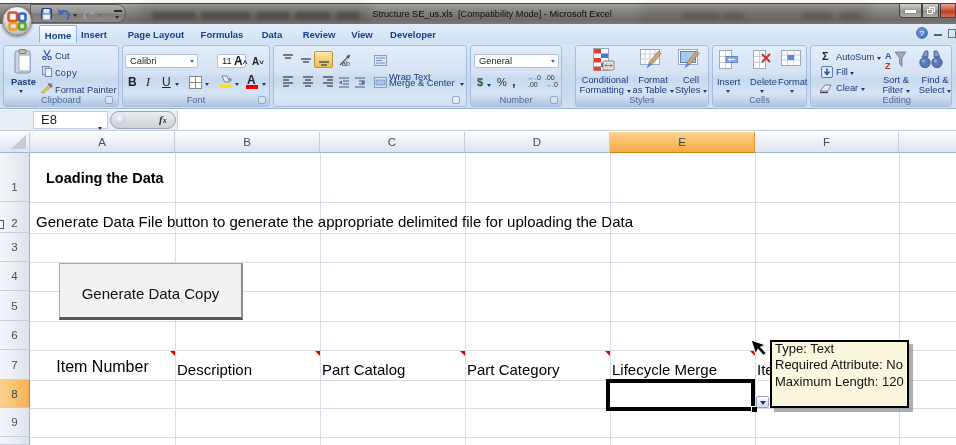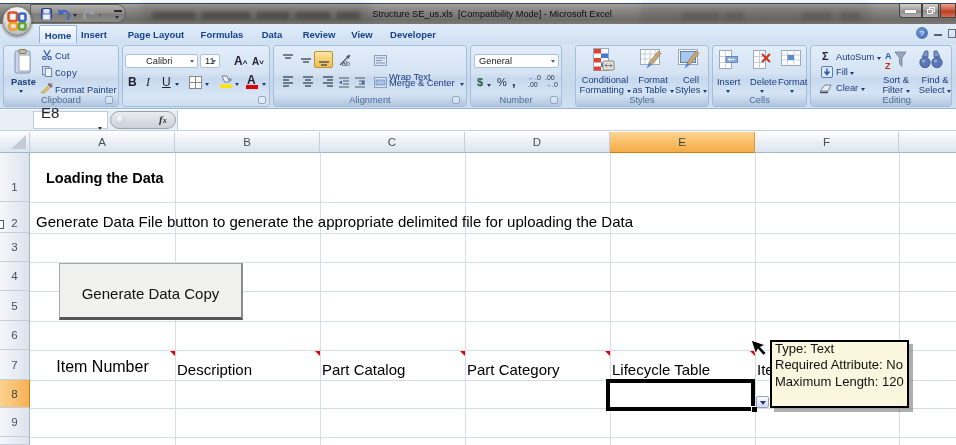--- a/index.html
+++ b/index.html
@@ -142,23 +142,24 @@
   </svg>
   <div class="rtext" style="left:51px;top:22px;font-family:Liberation Mono, monospace;">Copy</div>
   <svg class="ab" style="left:36px;top:37px" width="13" height="11" viewBox="0 0 13 11">
     <path d="M1 10 L5 6 L9 2 L11.5 0 L13 1.5 L8 6.5 L5 9.5 Z" fill="#e8c84a" stroke="#8a7a30" stroke-width=".5"></path>
     <path d="M8.5 0.5 L12 4" stroke="#6a5ac0" stroke-width="2"></path>
   </svg>
   <div class="rtext" style="left:51px;top:39px;">Format Painter</div>
 </div>
 
 <div class="group" style="left:122px;width:148px;">
+  <div class="glabel">Font</div>
     <div class="launch"></div>
-  <div class="combo" style="left:2px;top:8px;width:73px;height:14px;line-height:12px;padding-left:20px">Calibri<span class="arr"></span></div>
-  <div class="combo" style="left:77px;top:8px;width:20px;height:14px;line-height:12px;padding-left:4px">11<span class="arr"></span></div>
+  <div class="combo" style="left:2px;top:8px;width:73px;height:14px;line-height:12px;padding-left:4px">Calibri<span class="arr"></span></div>
+  <div class="combo" style="left:94px;top:8px;width:29px;height:14px;line-height:12px;padding-left:4px">11<span class="arr"></span></div>
   <div class="rtext" style="left:111px;top:8px;font-size:12px;font-weight:bold;color:#223;">A<span style="font-size:8px">˄</span></div>
   <div class="rtext" style="left:129px;top:10px;font-size:10px;font-weight:bold;color:#223;">A<span style="font-size:8px">˅</span></div>
   <div class="rtext" style="left:5px;top:29px;font-weight:bold;font-size:12px;color:#223">B</div>
   <div class="rtext" style="left:23px;top:29px;font-style:italic;font-size:12px;color:#223;font-family:'Liberation Serif',serif">I</div>
   <div class="rtext" style="left:39px;top:29px;font-size:12px;color:#223;text-decoration:underline">U</div>
   <div class="ab" style="left:52px;top:35px;line-height:0;height:4px"><span class="dnb"></span></div>
   <svg class="ab" style="left:66px;top:30px" width="13" height="13" viewBox="0 0 13 13">
     <rect x="0.5" y="0.5" width="12" height="12" fill="#fff" stroke="#888"></rect>
     <path d="M6.5 0 V13 M0 6.5 H13" stroke="#888"></path>
   </svg>
@@ -168,21 +169,20 @@
     <path d="M10 4 C12 3 12.5 4.5 11.5 6" fill="none" stroke="#3a62b0" stroke-width="1"></path>
     <rect x="1" y="9.5" width="12" height="3.5" fill="#ffe400"></rect>
   </svg>
   <div class="ab" style="left:112px;top:35px;line-height:0;height:4px"><span class="dnb"></span></div>
   <div class="rtext" style="left:124px;top:27px;font-size:12px;font-weight:bold;color:#223">A</div>
   <div class="ab" style="left:123px;top:39px;width:12px;height:3.5px;background:#e40000"></div>
   <div class="ab" style="left:139px;top:35px;line-height:0;height:4px"><span class="dnb"></span></div>
 </div>
 
 <div class="group" style="left:273px;width:194px;">
-  <div class="glabel">Alignment</div>
     <div class="launch" style="right:6px"></div>
   <div class="ab" style="left:40px;top:5px;width:19px;height:17px;border:1px solid #c2922e;border-radius:2px;background:linear-gradient(#fde8a8,#f8cf72 50%,#f5bf4e)"></div>
   <svg class="ab" style="left:8px;top:8px" width="52" height="12" viewBox="0 0 52 12">
     <g stroke="#4a5a6a" stroke-width="1.4">
         <path d="M1 1 H11 M3 4 H9"></path>
         <path d="M19 5 H29 M21 8 H27"></path>
         <path d="M37 8 H47 M39 11 H45"></path>
       </g>
   </svg>
   <svg class="ab" style="left:64px;top:7px" width="16" height="14" viewBox="0 0 16 14">
@@ -310,21 +310,21 @@
     <circle cx="6" cy="13.5" r="5.2" fill="#5a78b8" stroke="#2a4888" stroke-width=".7"></circle>
     <circle cx="18" cy="13.5" r="5.2" fill="#5a78b8" stroke="#2a4888" stroke-width=".7"></circle>
     <circle cx="4.5" cy="12" r="1.8" fill="#8ea6d6"></circle>
       <circle cx="16.5" cy="12" r="1.8" fill="#8ea6d6"></circle>
   </svg>
   <div class="rtext2" style="left:104px;top:30px;width:40px;">Find &amp;<br>Select <span class="dnb"></span></div>
 </div>
 
 <div class="ab" id="fbar"></div>
 <div class="ab" style="left:33px;top:111px;width:75px;height:18px;background:#fff;border:1px solid #c3cedd"></div>
-<div class="ab" style="left:41px;top:104px;font-size:15px;color:#222">E8</div>
+<div class="ab" style="left:41px;top:112px;font-size:13px;color:#222">E8</div>
 <div class="ab" style="left:98px;top:119px"><span class="dn" style="border-top-color:#333"></span></div>
 <div class="ab" style="left:110px;top:111px;width:66px;height:18px;border-radius:9px;background:linear-gradient(#ebedf0,#ccd1d8);border:1px solid #9aa4b0"></div>
 <div class="ab" style="left:116px;top:115px;width:9px;height:9px;border-radius:50%;background:radial-gradient(circle at 40% 35%,#fff,#b4bcc8)"></div>
 <div class="ab" style="left:159px;top:113px;font-size:11px;font-style:italic;font-family:'Liberation Serif',serif;color:#333;font-weight:bold">f<span style="font-size:8px">x</span></div>
 <div class="ab" style="left:177px;top:110px;width:779px;height:20px;background:#fff;border-left:1px solid #c3cedd"></div>
 
 <div class="ab" style="left:0;top:131px;width:956px;height:314px;background:#fff"></div>
 <div class="ab colhead" style="left:0;width:30px;"><svg width="28" height="20">
       <polygon points="25,3 25,17 10,17" fill="#c4cbd6"></polygon>
     </svg></div>
@@ -367,21 +367,21 @@
 
 <div class="celltext" style="left:46px;top:170px;font-size:14.5px;font-weight:bold;">Loading the Data</div>
 <div class="celltext" style="left:36px;top:213px;font-size:15px;">Generate Data File button to generate the appropriate delimited file for uploading the Data</div>
 
 <div class="ab" style="left:59px;top:263px;width:184px;height:57px;background:#f1f1ef;border:1px solid #a8a8a6;border-right:2px solid #8a8a88;border-bottom:3px solid #55555a;text-align:center;line-height:60px;font-size:15px;color:#111">Generate Data Copy</div>
 
 <div class="celltext" style="left:30px;top:358px;width:145px;text-align:center;font-size:16px;">Item Number</div>
 <div class="celltext" style="left:177px;top:361px;">Description</div>
 <div class="celltext" style="left:322px;top:361px;">Part Catalog</div>
 <div class="celltext" style="left:467px;top:361px;">Part Category</div>
-<div class="celltext" style="left:612px;top:361px;">Lifecycle Table</div>
+<div class="celltext" style="left:612px;top:361px;">Lifecycle Merge</div>
 <div class="celltext" style="left:757px;top:361px;">Item</div>
 
 <div class="ab redtri" style="left:170px;top:351px;"></div>
 <div class="ab redtri" style="left:315px;top:351px;"></div>
 <div class="ab redtri" style="left:460px;top:351px;"></div>
 <div class="ab redtri" style="left:605px;top:351px;"></div>
 <div class="ab redtri" style="left:750px;top:351px;"></div>
 
 <div class="ab" style="left:606px;top:379px;width:149px;height:32px;border:4px solid #000;background:#fff"></div>
 <div class="ab" style="left:751px;top:406px;width:6px;height:6px;background:#000;border-left:1px solid #fff;border-top:1px solid #fff"></div>

